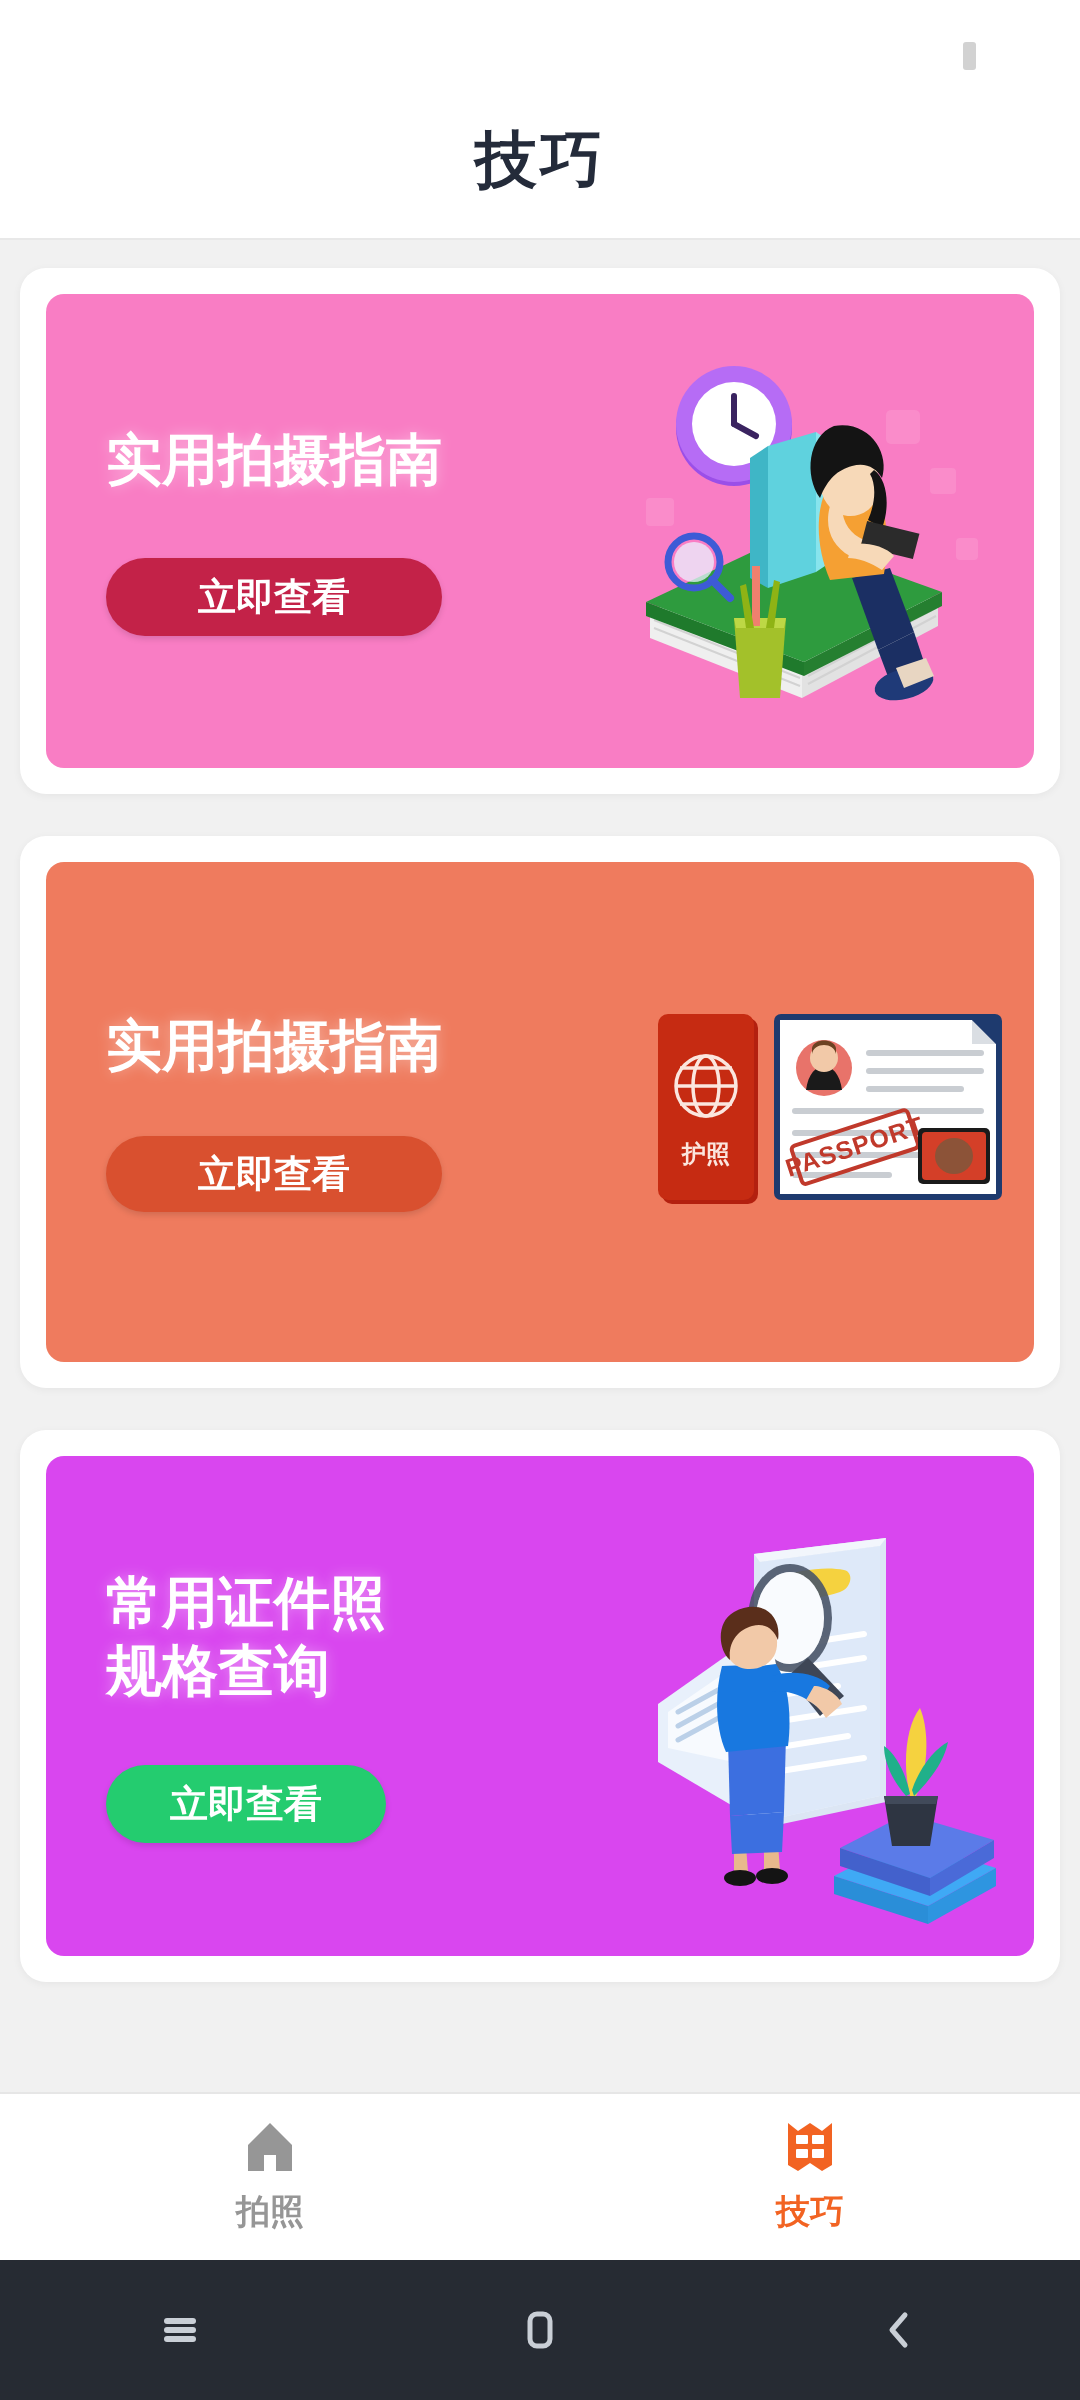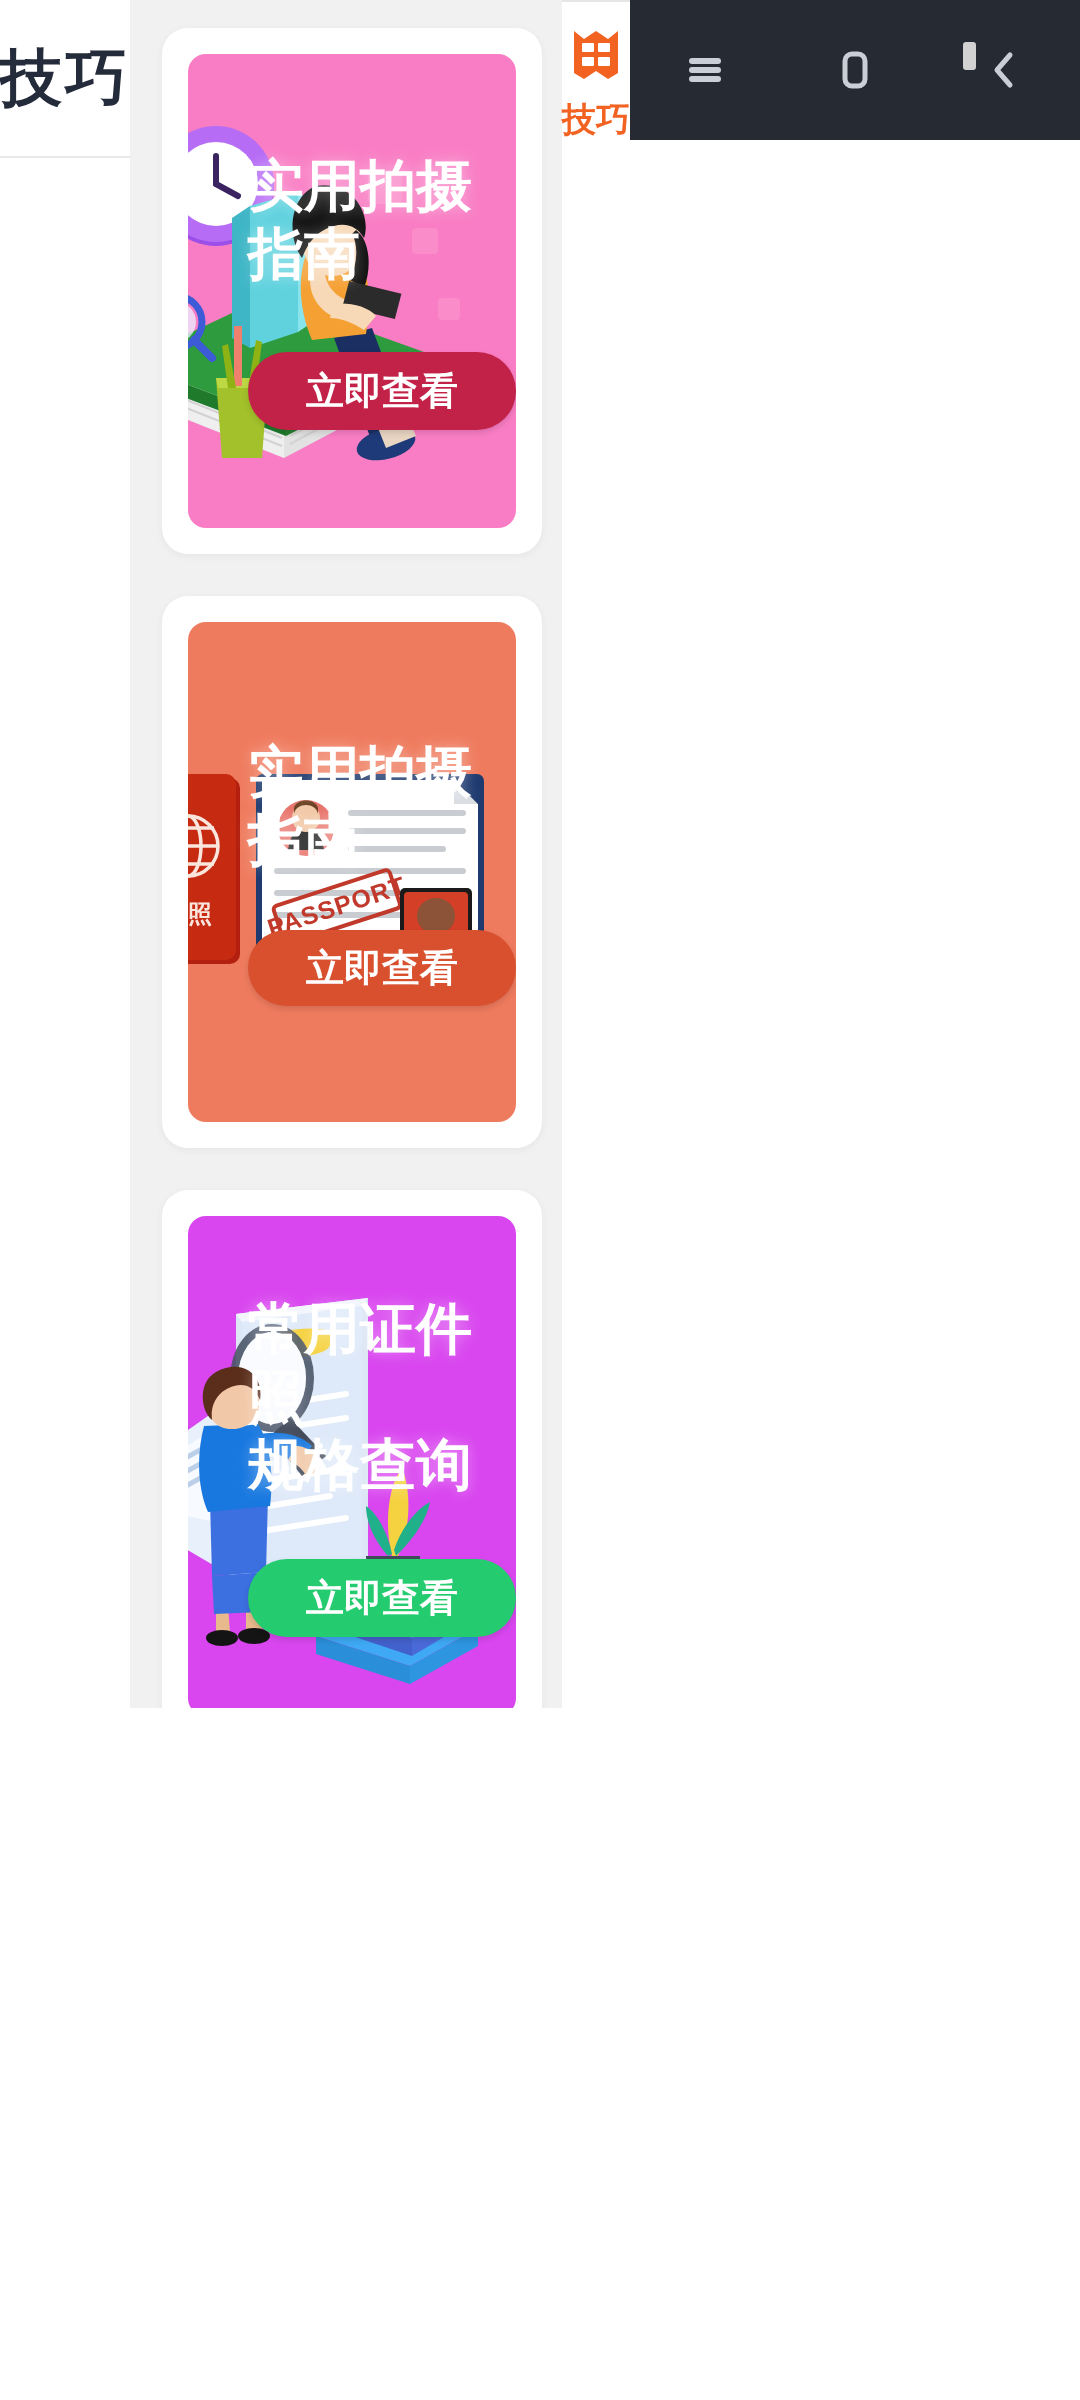--- a/index.html
+++ b/index.html
@@ -2,21 +2,21 @@
 <html><head>
 <meta charset="utf-8">
 <style>
   * { box-sizing: border-box; margin: 0; padding: 0; }
   html, body {
     width: 1080px; height: 2400px;
     font-family: "Liberation Sans", "DejaVu Sans", sans-serif;
     background: #ffffff;
     overflow: hidden;
   }
-  .screen { position: relative; width: 1080px; height: 1708px; display: flex; flex-direction: row; }
+  .screen { position: relative; width: 1080px; height: 2400px; display: flex; flex-direction: column; }
 
   
   .statusbar {
     height: 82px; background: #ffffff; position: relative; flex: 0 0 auto;
   }
   .status-battery {
     position: absolute; left: 963px; top: 42px;
     width: 13px; height: 28px; border-radius: 3px;
     background: #d2d2d2;
   }
@@ -27,21 +27,21 @@
     display: flex; align-items: center; justify-content: center;
     border-bottom: 2px solid #e8e8e8;
   }
   .header-title {
     font-size: 62px; font-weight: bold; color: #242B3A;
     letter-spacing: 3px;
   }
 
   
   .content {
-    flex: 1 1 auto; background: #F1F1F1; padding: 28px 20px 0 32px;
+    flex: 1 1 auto; background: #F1F1F1; padding: 28px 20px 0 20px;
     display: flex; flex-direction: column; gap: 42px;
     overflow: hidden;
   }
 
   .card-shell {
     background: #ffffff; border-radius: 26px; padding: 26px;
     box-shadow: 0 2px 8px rgba(0,0,0,0.05);
   }
   .banner {
     position: relative; border-radius: 18px; overflow: hidden;
@@ -298,20 +298,26 @@
           <path d="M262 296 C254 264 258 226 272 208 C282 232 280 272 268 296 Z" fill="#F5D23F"></path>
           <path d="M266 296 C282 280 296 262 300 242 C288 248 272 266 264 290 Z" fill="#20B08A"></path>
           <path d="M258 296 C244 280 236 262 236 246 C248 254 258 274 262 294 Z" fill="#20B08A"></path>
         </svg>
       </div>
     </div>
 
   </div>
 
   <div class="tabbar">
+    <div class="tab inactive">
+      <svg class="tab-icon" viewBox="0 0 56 56">
+        <path d="M28 4 L50 26 L50 52 L34 52 L34 36 L22 36 L22 52 L6 52 L6 26 Z" fill="#969696"></path>
+      </svg>
+      <span class="tab-label">拍照</span>
+    </div>
     <div class="tab active">
       <svg class="tab-icon" viewBox="0 0 56 56">
         <path d="M6 4 L16 12 L28 4 L40 12 L50 4 L50 46 L40 52 L28 44 L16 52 L6 46 Z" fill="#F26322"></path>
         <g fill="#FFFFFF">
           <rect x="14" y="16" width="12" height="9" rx="1"></rect>
           <rect x="30" y="16" width="12" height="9" rx="1"></rect>
           <rect x="14" y="30" width="12" height="9" rx="1"></rect>
           <rect x="30" y="30" width="12" height="9" rx="1"></rect>
         </g>
       </svg>

